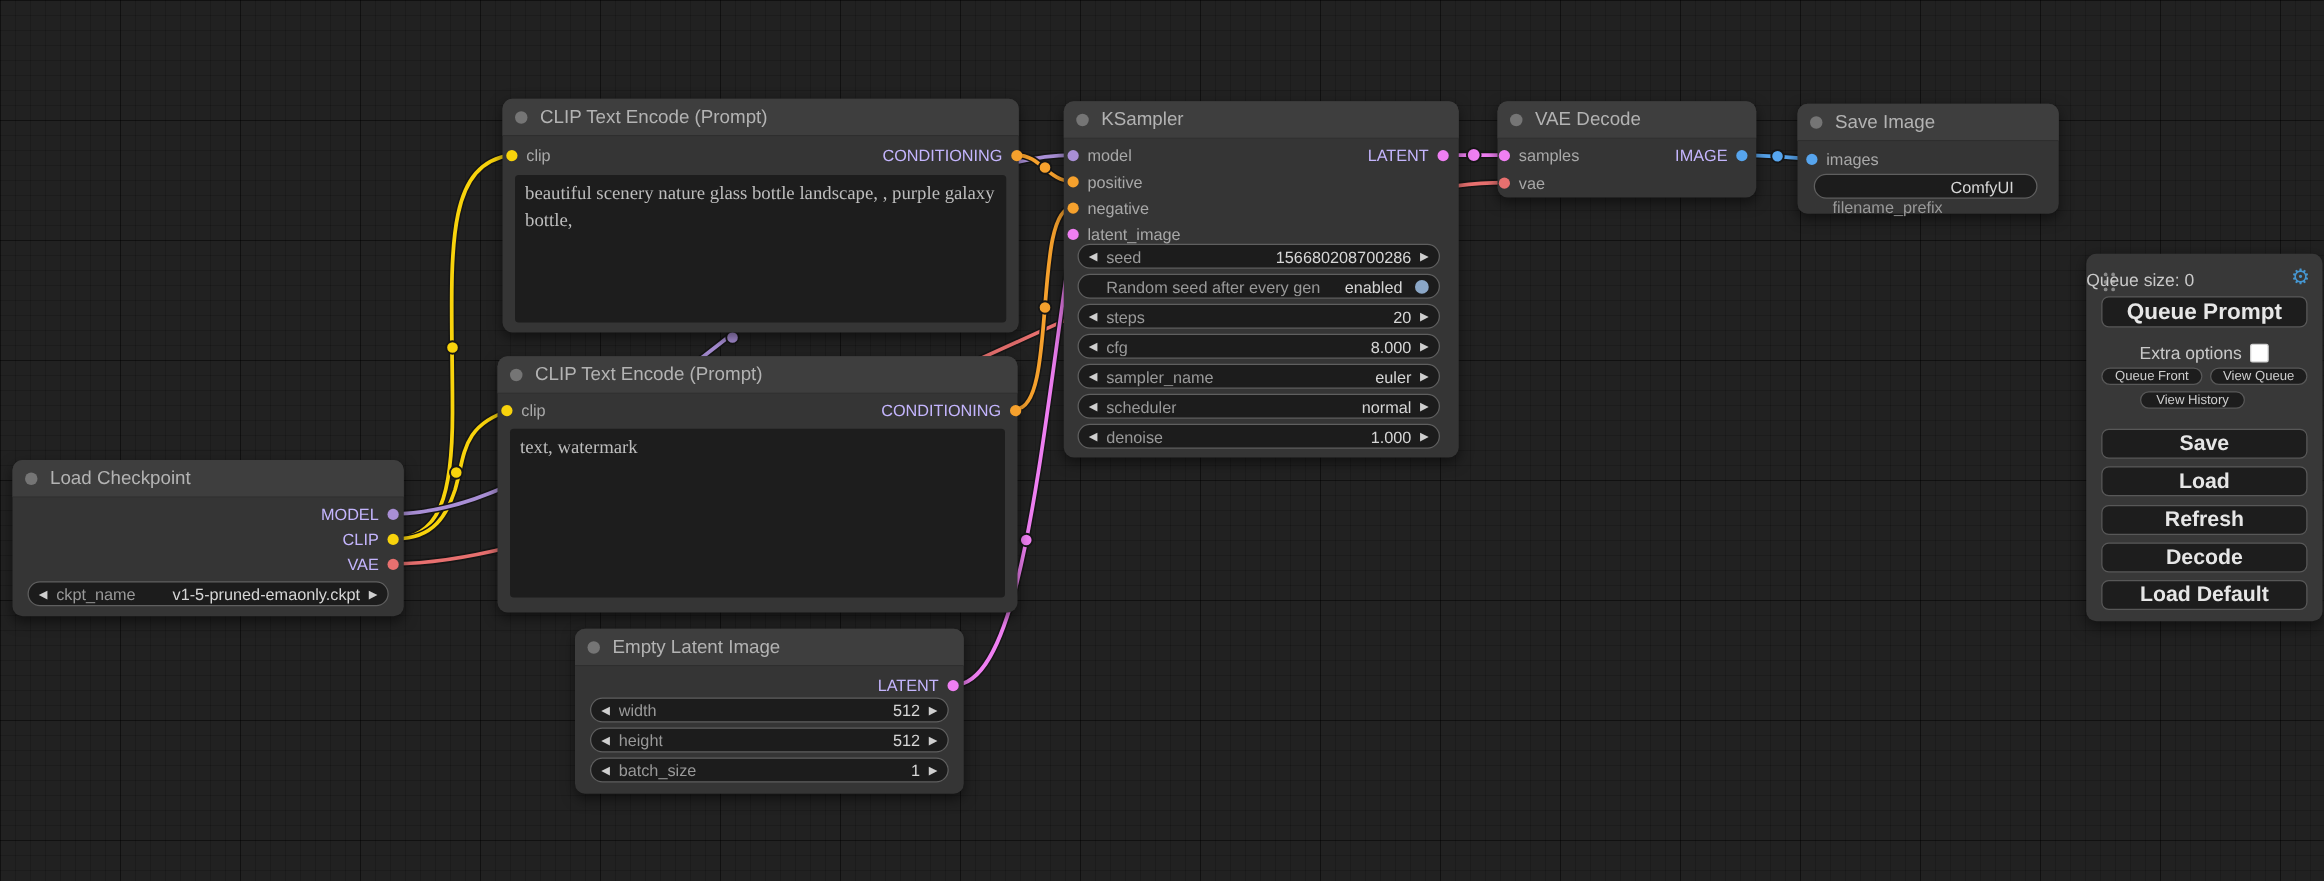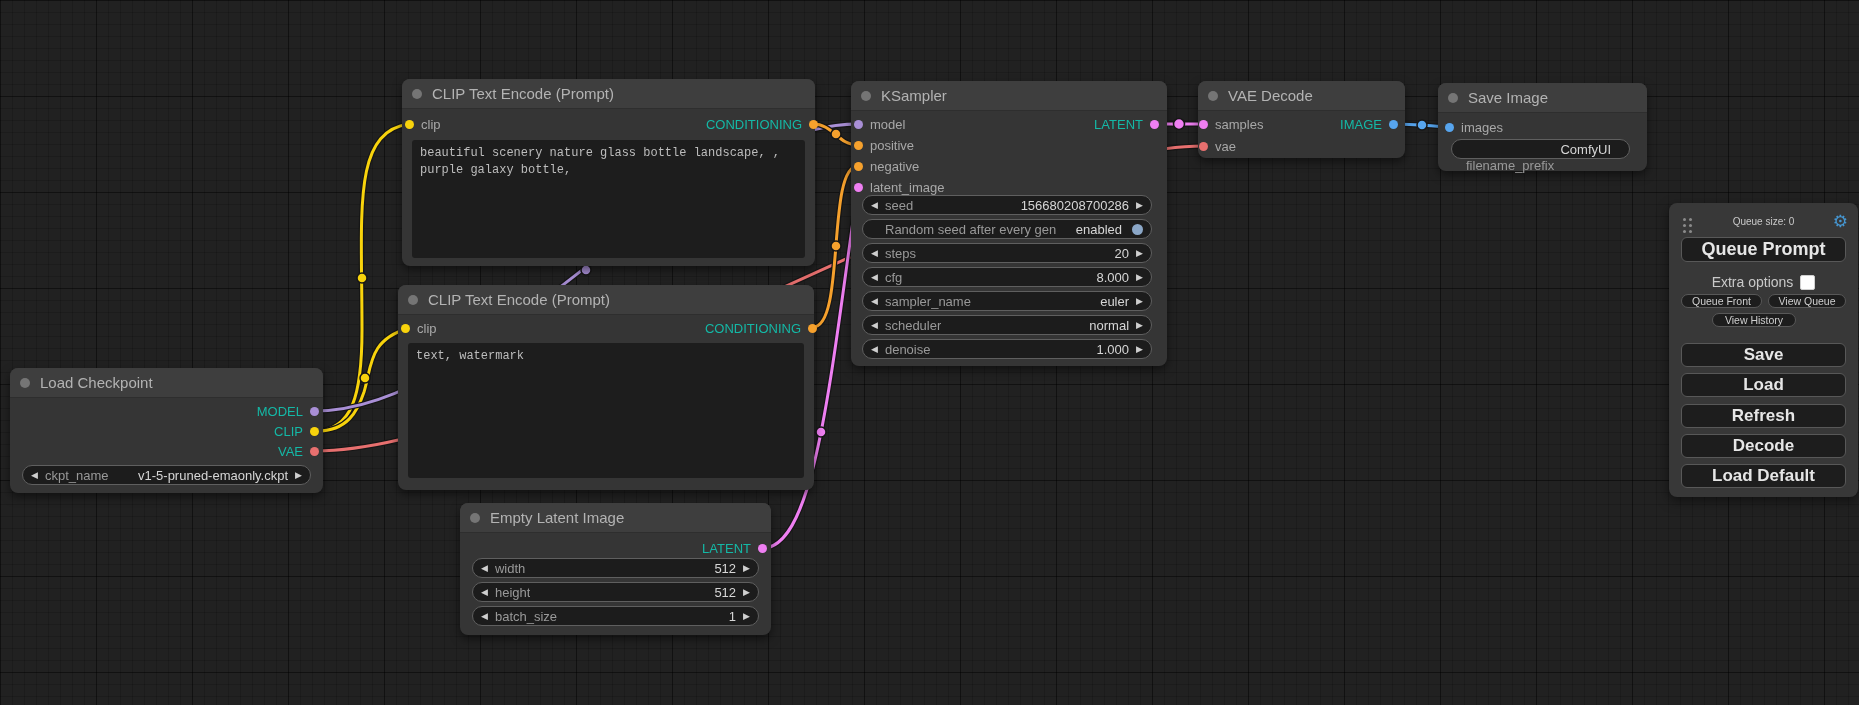--- a/index.html
+++ b/index.html
@@ -30,45 +30,45 @@
     box-sizing:border-box;color:#b3b3b3;font-size:15px;border-bottom:1px solid #2e2e2e;}
   .tdot{width:10px;height:10px;border-radius:50%;background:#757575;margin-right:10px;flex:none;}
   .row{position:absolute;height:20px;display:flex;align-items:center;}
   .row.in{left:0;padding-left:3px;}
   .row.out{right:0;justify-content:flex-end;padding-right:4px;}
   .sdot{width:9px;height:9px;border-radius:50%;flex:none;}
   .row.in .sdot{margin-right:7px;}
   .row.out .sdot{margin-left:7px;}
   .sd-model{background:#a98fd6}.sd-clip{background:#f8d30c}.sd-vae{background:#e8706f}
   .sd-cond{background:#f6a12d}.sd-latent{background:#ef7ff2}.sd-image{background:#57a5ee}
-  .outlabel{color:#14b8a6;}
+  .outlabel{color:#c4b5fd;}
 
   .pill{position:absolute;height:20px;background:#1c1c1c;border:1px solid #5f5f5f;
     border-radius:11px;box-sizing:border-box;display:flex;align-items:center;
     padding:0 8px;font-size:13px;color:#999;}
   .pill .arr{color:#cfcfcf;font-size:9px;flex:none;line-height:1;}
   .pill .wlabel{margin-left:7px;white-space:nowrap;overflow:hidden;}
   .pill .wvalue{margin-left:auto;margin-right:7px;color:#d6d6d6;white-space:nowrap;}
   .pill.noarrow .wlabel{margin-left:10px;}
   .pill.noarrow .wvalue{margin-right:10px;}
   .toggle-dot{width:11px;height:11px;border-radius:50%;background:#8ba7c7;flex:none;}
 
   .textbox{position:absolute;background:#1d1d1d;border-radius:3px;
-    font-family:Liberation Mono, monospace;font-size:12px;line-height:1.45;
+    font-family:Liberation Serif, serif;font-size:15px;line-height:1.45;
     color:#bdbdbd;padding:5px 8px;box-sizing:border-box;white-space:pre-wrap;
     word-break:break-word;overflow:hidden;}
 
   .qpanel{position:absolute;z-index:3;left:1669px;top:203px;width:189px;height:294px;
     background:#383838;border-radius:8px;box-shadow:0 4px 12px rgba(0,0,0,.5);color:#c9c9c9;}
   .qbtn{position:absolute;left:12px;width:165px;background:#1d1d1d;border:1px solid #585858;
     border-radius:6px;box-sizing:border-box;display:flex;align-items:center;justify-content:center;
     color:#e6e6e6;cursor:pointer;}
   .qbtn.big{height:24px;font-size:17px;font-weight:bold;}
   .qbtn.small{font-size:10.5px;height:14px;border-radius:8px;color:#cfcfcf;}
-  .qsize{position:absolute;top:13px;left:0;right:0;text-align:center;font-size:10px;color:#c9c9c9;}
+  .qsize{position:absolute;top:13px;left:0;right:0;text-align:left;font-size:14px;color:#c9c9c9;}
   .handle{position:absolute;left:14px;top:15px;width:3px;height:3px;border-radius:50%;background:#8a8a8a;
     box-shadow:6px 0 0 #8a8a8a,0 6px 0 #8a8a8a,6px 6px 0 #8a8a8a,0 12px 0 #8a8a8a,6px 12px 0 #8a8a8a;}
   .gear{position:absolute;right:10px;top:8px;font-size:17px;color:#4596d1;cursor:pointer;}
   .extras{position:absolute;top:71px;left:0;right:0;display:flex;align-items:center;justify-content:center;font-size:14px;color:#c9c9c9;}
   .checkbox{width:13px;height:13px;background:#ffffff;border:1px solid #d0d0d0;border-radius:2px;margin-left:7px;}
 </style>
 </head>
 <body>
 
 <svg class="links" width="1859" height="705">

